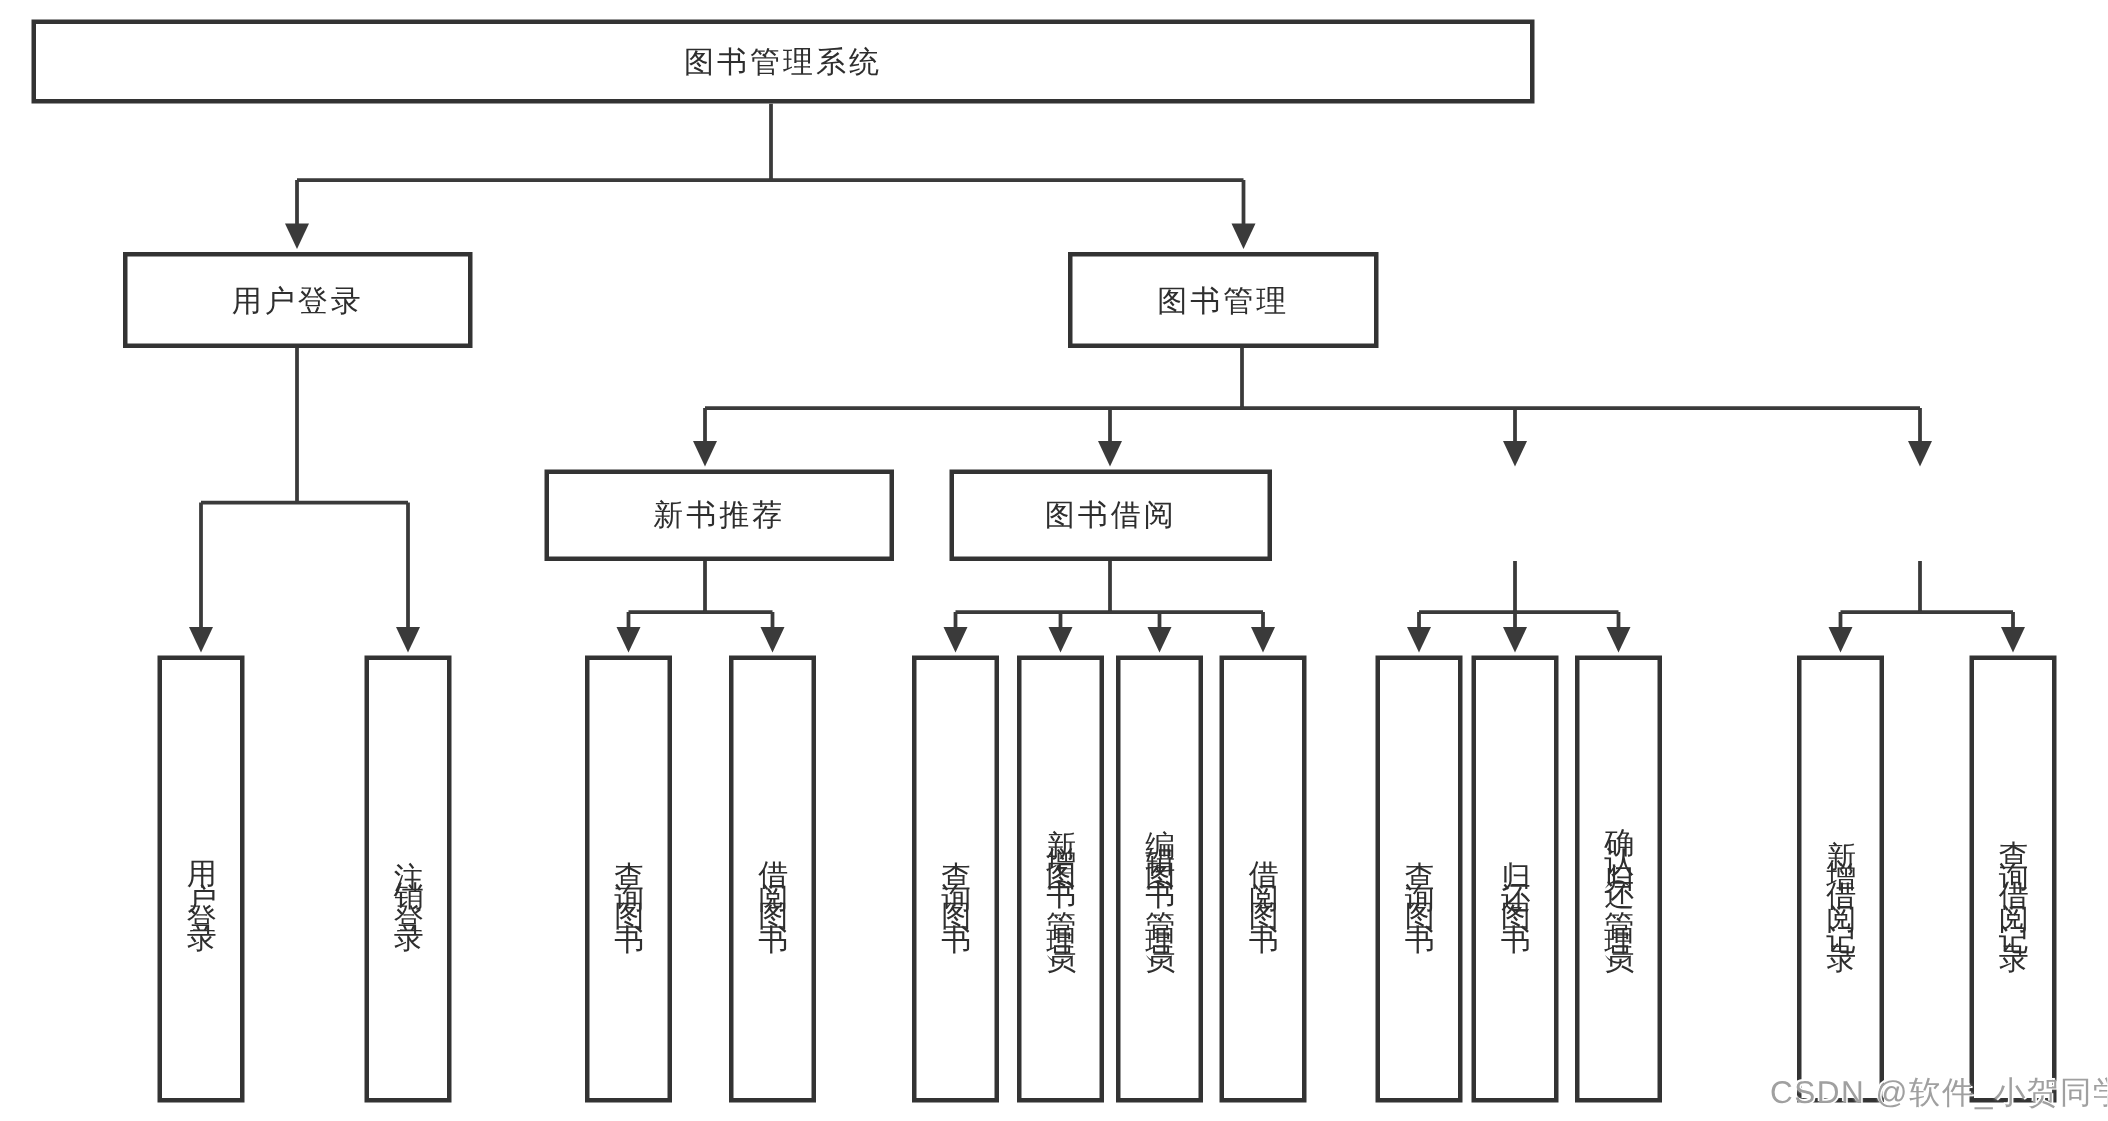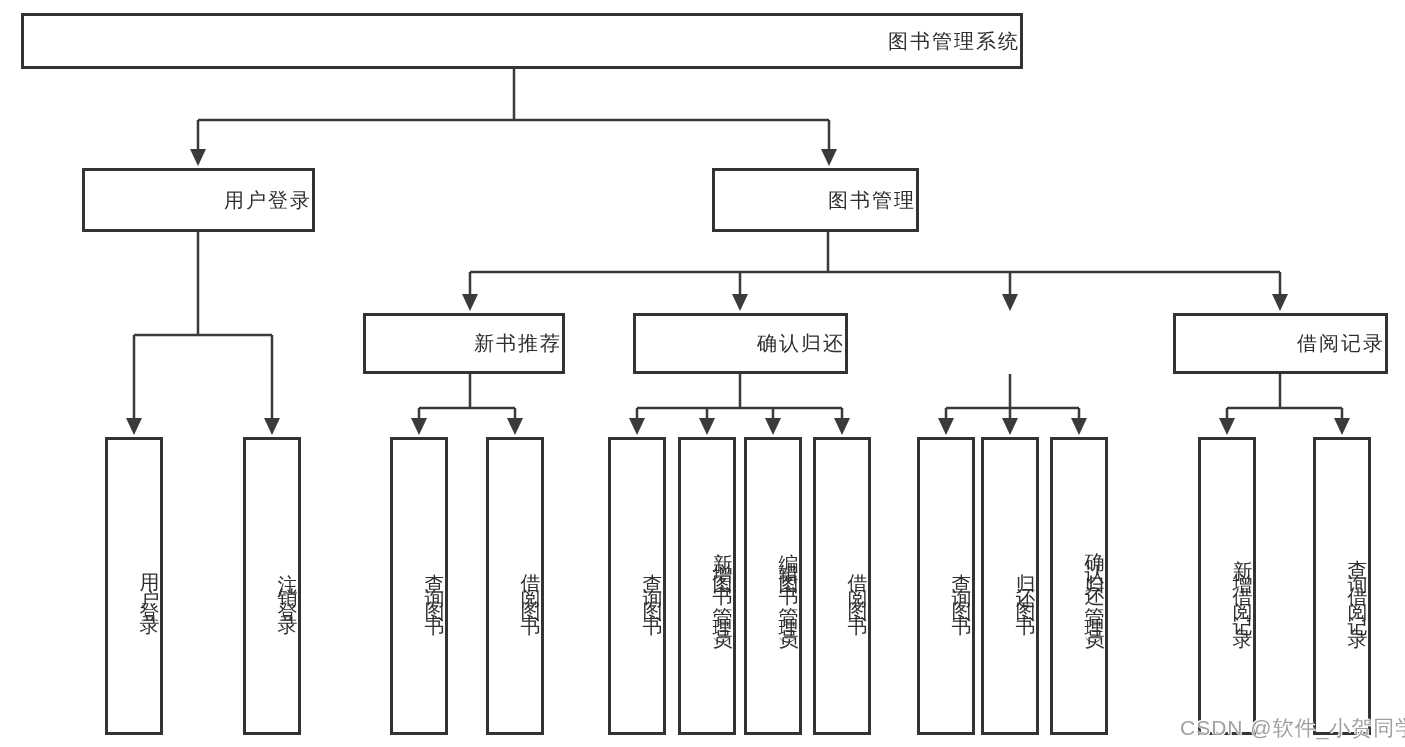--- a/index.html
+++ b/index.html
@@ -20,21 +20,21 @@
     left: 0;
     top: 0;
   }
   .box {
     position: absolute;
     box-sizing: border-box;
     background: #ffffff;
     border: 3px solid #333333;
     display: flex;
     align-items: center;
-    justify-content: flex-end;
+    justify-content: center;
     color: #2e2e2e;
   }
   .hbox {
     font-size: 20px;
     letter-spacing: 2px;
   }
   .vbox {
     width: 58px;
     height: 298px;
   }
@@ -109,28 +109,25 @@
     <span>图书管理系统</span>
   </div>
 
   <div class="box hbox" style="left:82px;top:168px;width:233px;height:64px">
     <span>用户登录</span>
   </div>
   <div class="box hbox" style="left:712px;top:168px;width:207px;height:64px">
     <span>图书管理</span>
   </div>
 
-  <div class="box hbox" style="left:363px;top:313px;width:202px;height:61px">
+  <div class="box hbox" style="left:363px;top:313px;width:233px;height:61px">
     <span>新书推荐</span>
   </div>
   <div class="box hbox" style="left:633px;top:313px;width:215px;height:61px">
-    <span>确认归还</span>
-  </div>
-  <div class="box hbox" style="left:1173px;top:313px;width:215px;height:61px">
-    <span>借阅记录</span>
+    <span>图书借阅</span>
   </div>
 
   <div class="box vbox" style="left:105px;top:437px">
     <span>用户登录</span>
   </div>
   <div class="box vbox" style="left:243px;top:437px">
     <span>注销登录</span>
   </div>
 
   <div class="box vbox" style="left:390px;top:437px">

